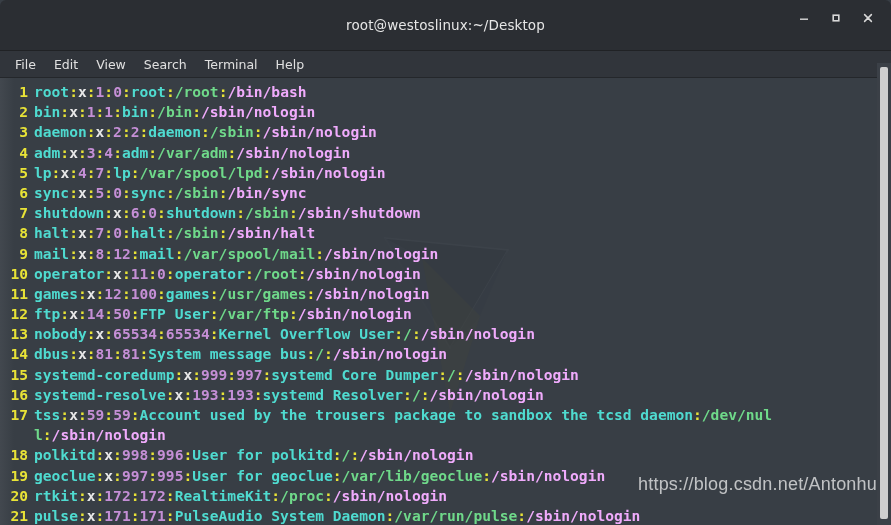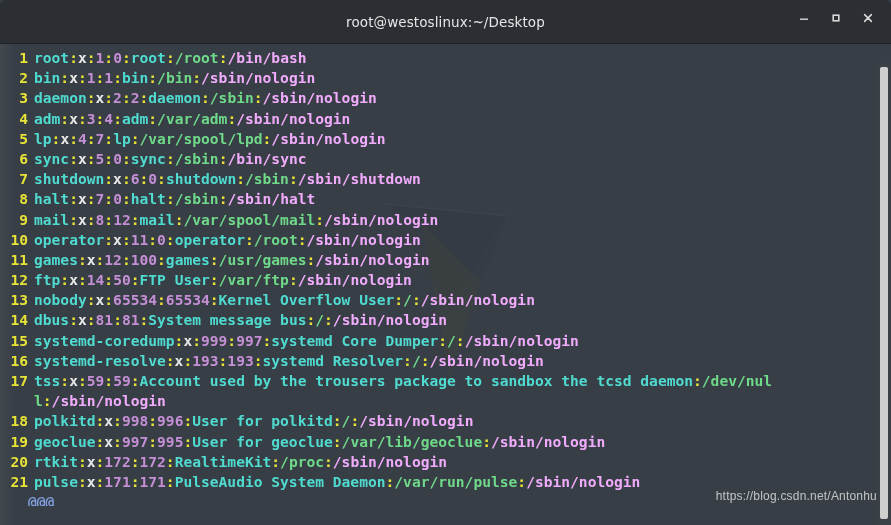--- a/index.html
+++ b/index.html
@@ -27,21 +27,21 @@
     position: absolute; left: -2px; top: 155px;
     font-size: 8px; color: rgba(215,215,215,0.30);
     font-family: "Liberation Sans", sans-serif;
     transform: rotate(0deg);
     pointer-events: none; z-index: 0;
   }
 
   
   .titlebar {
     position: relative; z-index: 5;
-    height: 44px; width: 100%;
+    height: 51px; width: 100%;
     background: #2b2e33;
     border-top-left-radius: 6px; border-top-right-radius: 6px;
     display: flex; align-items: center; justify-content: center;
     border-bottom: 1px solid #202225;
   }
   .title-text {
     font-family: "DejaVu Sans", sans-serif;
     font-size: 13.5px; color: #e6e6e6; letter-spacing: .1px;
   }
   .win-btns {
@@ -119,23 +119,23 @@
     position: absolute; left: 0; bottom: 0; z-index: 4;
     width: 891px; height: 22px; line-height: 22px;
     background: transparent;
     font-family: "DejaVu Sans Mono", monospace;
     font-size: 14.6px; font-weight: bold; color: #e8e8e8;
     white-space: pre;
   }
 
   
   .url-wm {
-    position: absolute; right: 14px; bottom: 22px; z-index: 6;
+    position: absolute; right: 14px; bottom: 30px; z-index: 6;
     font-family: "Liberation Sans", sans-serif;
-    font-size: 12px; color: rgba(245,245,245,0.72);
+    font-size: 18px; color: rgba(245,245,245,0.72);
     letter-spacing: .2px; pointer-events: none;
   }
 
   
   .scrollbar {
     position: absolute; right: 0; top: 63px; z-index: 7;
     width: 14px; height: 462px;
     background: #3b4047;
   }
   .scroll-thumb {
@@ -166,20 +166,28 @@
           </svg>
       </div>
       <div class="win-btn">
         <svg width="12" height="12" viewBox="0 0 12 12">
             <path d="M2.6 2.6 L9.4 9.4 M9.4 2.6 L2.6 9.4" stroke="#d8d8d8" stroke-width="1.5" stroke-linecap="round"></path>
           </svg>
       </div>
     </div>
   </div>
 
+  <div class="menubar">
+    <div class="menu-item">File</div>
+    <div class="menu-item">Edit</div>
+    <div class="menu-item">View</div>
+    <div class="menu-item">Search</div>
+    <div class="menu-item">Terminal</div>
+    <div class="menu-item">Help</div>
+  </div>
 
   <div class="term">
 
     <svg class="logo-wm" viewBox="0 0 230 230">
       <polygon points="55,40 178,52 120,150" fill="#2f353c" stroke="#474d55" stroke-width="1.5"></polygon>
       <polygon points="120,150 178,52 150,118" fill="#343a42"></polygon>
       <polygon points="92,60 150,118 120,215" fill="#4a4a33" opacity="0.55"></polygon>
       <polygon points="55,40 92,60 120,215" fill="#3a4048" opacity="0.8"></polygon>
     </svg>
 

